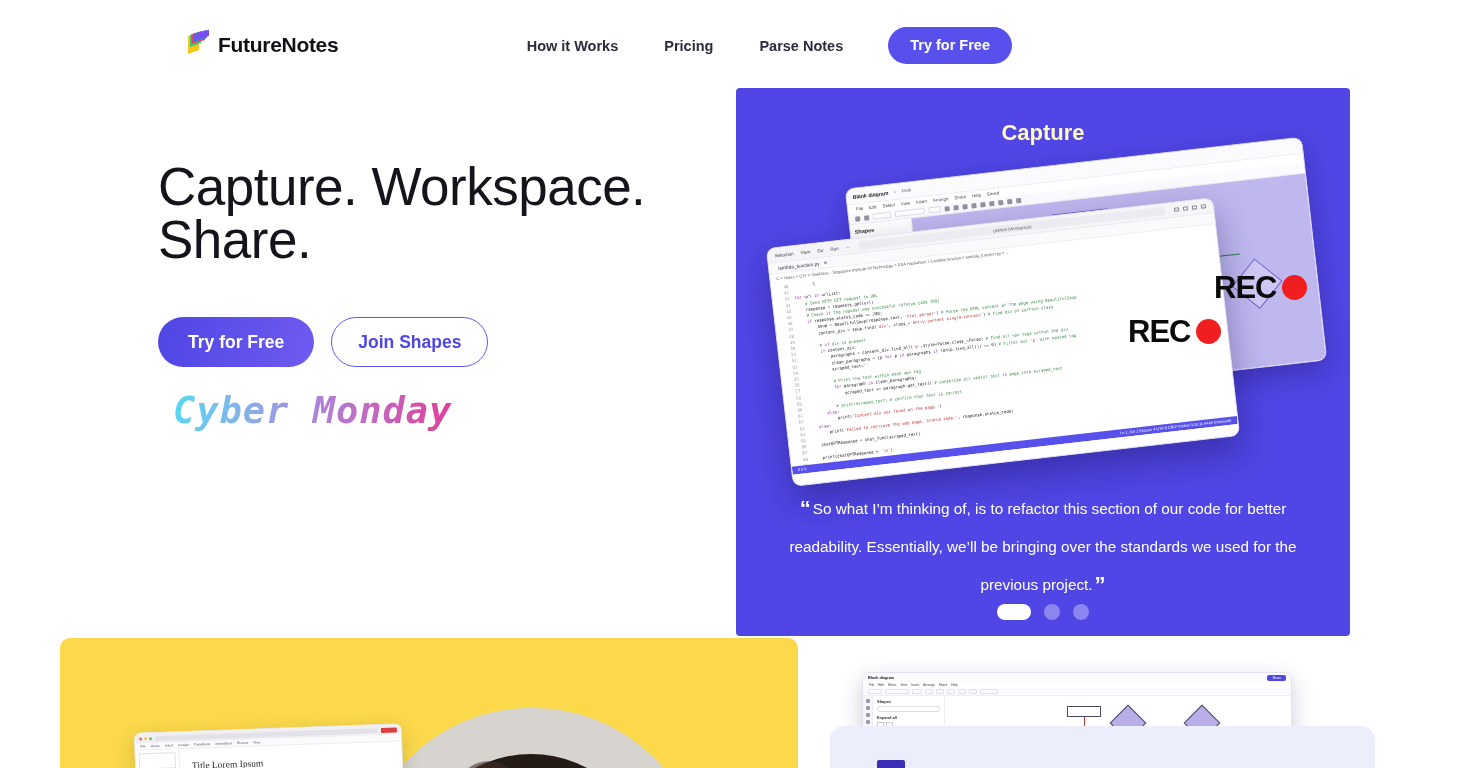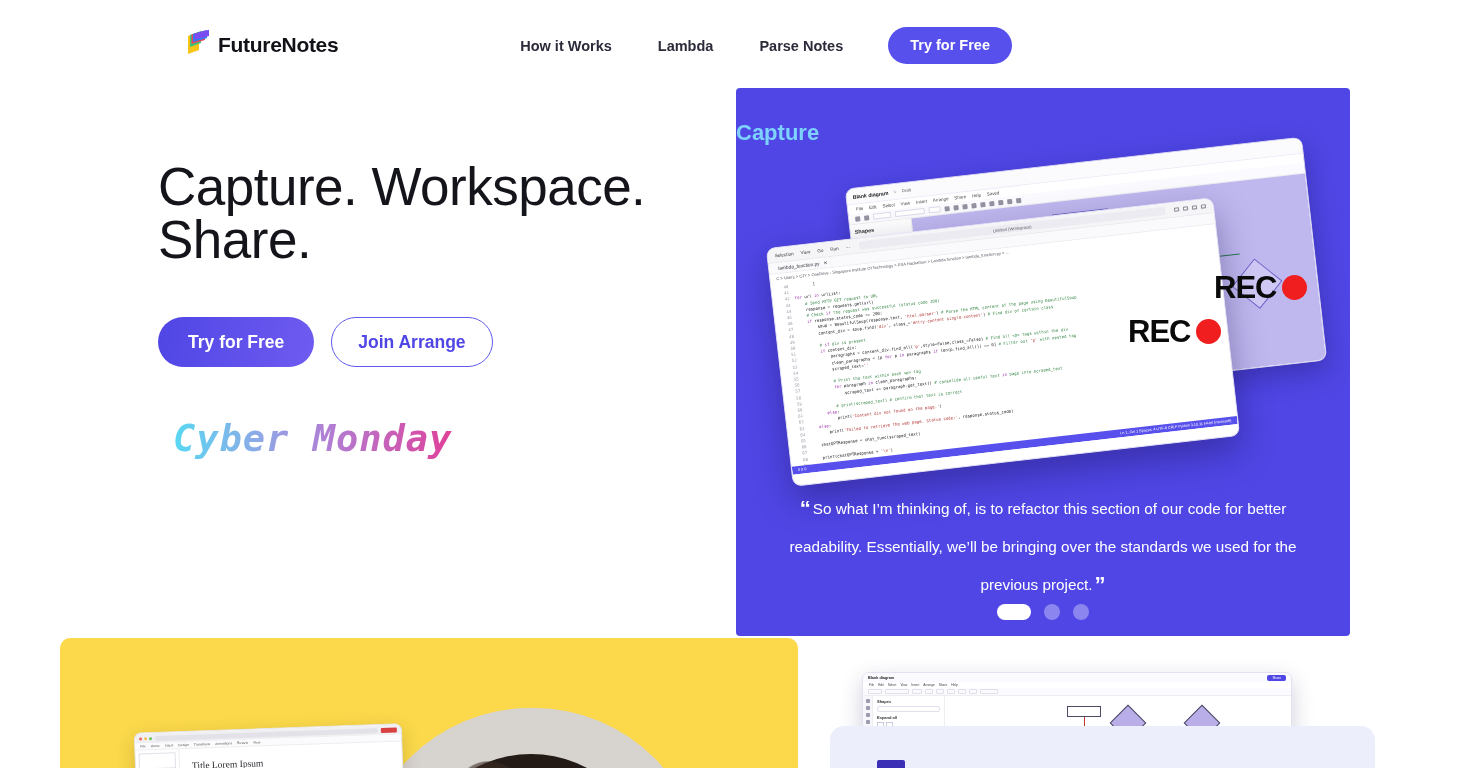--- a/index.html
+++ b/index.html
@@ -63,21 +63,21 @@
     color: #fff; border: none; border-radius: 26px;
     font-size: 17.5px; font-weight: 700;
     padding: 0 30px; height: 50px; line-height: 50px; cursor: pointer;
   }
   .btn-outline {
     background: #fff; color: #4f46e5;
     border: 1.6px solid #6059ef; border-radius: 26px;
     font-size: 17.5px; font-weight: 700;
     padding: 0 26px; height: 50px; line-height: 47px; cursor: pointer;
   }
-  .promo { margin-top: 50px; padding-left: 15px; }
+  .promo { margin-top: 22px; padding-left: 15px; }
   .promo-title {
     font-family: "DejaVu Sans Mono", monospace;
     font-size: 37px; font-weight: 700; font-style: italic;
     letter-spacing: 1px;
     background: linear-gradient(90deg,#58d8f2 0%, #8fa7e6 32%, #b07fd4 55%, #e0409a 100%);
     -webkit-background-clip: text; background-clip: text;
     -webkit-text-fill-color: transparent; color: transparent;
     display: inline-block;
   }
   .promo-sub {
@@ -89,21 +89,21 @@
 
   
   .panel {
     position: absolute; left: 736px; top: 88px;
     width: 614px; height: 548px;
     background: #4f46e5; border-radius: 4px;
     overflow: hidden;
   }
   .panel-title {
     position: absolute; top: 32px; left: 0; width: 100%;
-    text-align: left; color: #7dd3fc;
+    text-align: center; color: #fef9c3;
     font-size: 22px; font-weight: 700;
   }
   .panel-quote {
     position: absolute; left: 44px; top: 398px; width: 526px;
     color: #ffffff; font-size: 15.3px; line-height: 2.05;
     text-align: center;
   }
   .qmark { font-size: 22px; font-weight: 700; vertical-align: -2px; }
   .qmark.open { margin-right: 2px; }
   .qmark.close { margin-left: 2px; }
@@ -289,33 +289,33 @@
         <path d="M6.5 5.5 L20 1.5 L20 11 L6.5 15 Z" fill="#e8445a"></path>
         <path d="M8 5 L22 1 L22 9 L8 13 Z" fill="#2f7df6"></path>
         <path d="M9.5 4.5 L24 0.8 L24 7 L9.5 10.8 Z" fill="#7b4df0"></path>
       </svg>
     </span>
     <span class="brand-name">FutureNotes</span>
   </div>
 
   <nav class="nav">
     <a class="nav-link">How it Works</a>
-    <a class="nav-link">Lambda</a>
+    <a class="nav-link">Pricing</a>
     <a class="nav-link">Parse Notes</a>
     <button class="nav-cta">Try for Free</button>
   </nav>
 </div>
 
 <div class="hero-left">
   <h1 class="hero-title">Capture.  Workspace.
 Share.</h1>
 
   <div class="hero-buttons">
     <button class="btn-primary">Try for Free</button>
-    <button class="btn-outline">Join Arrange</button>
+    <button class="btn-outline">Join Shapes</button>
   </div>
 
   <div class="promo">
     <div class="promo-title">Cyber Monday</div>
   </div>
 </div>
 
 <div class="panel">
   <div class="panel-title">Capture</div>
 

